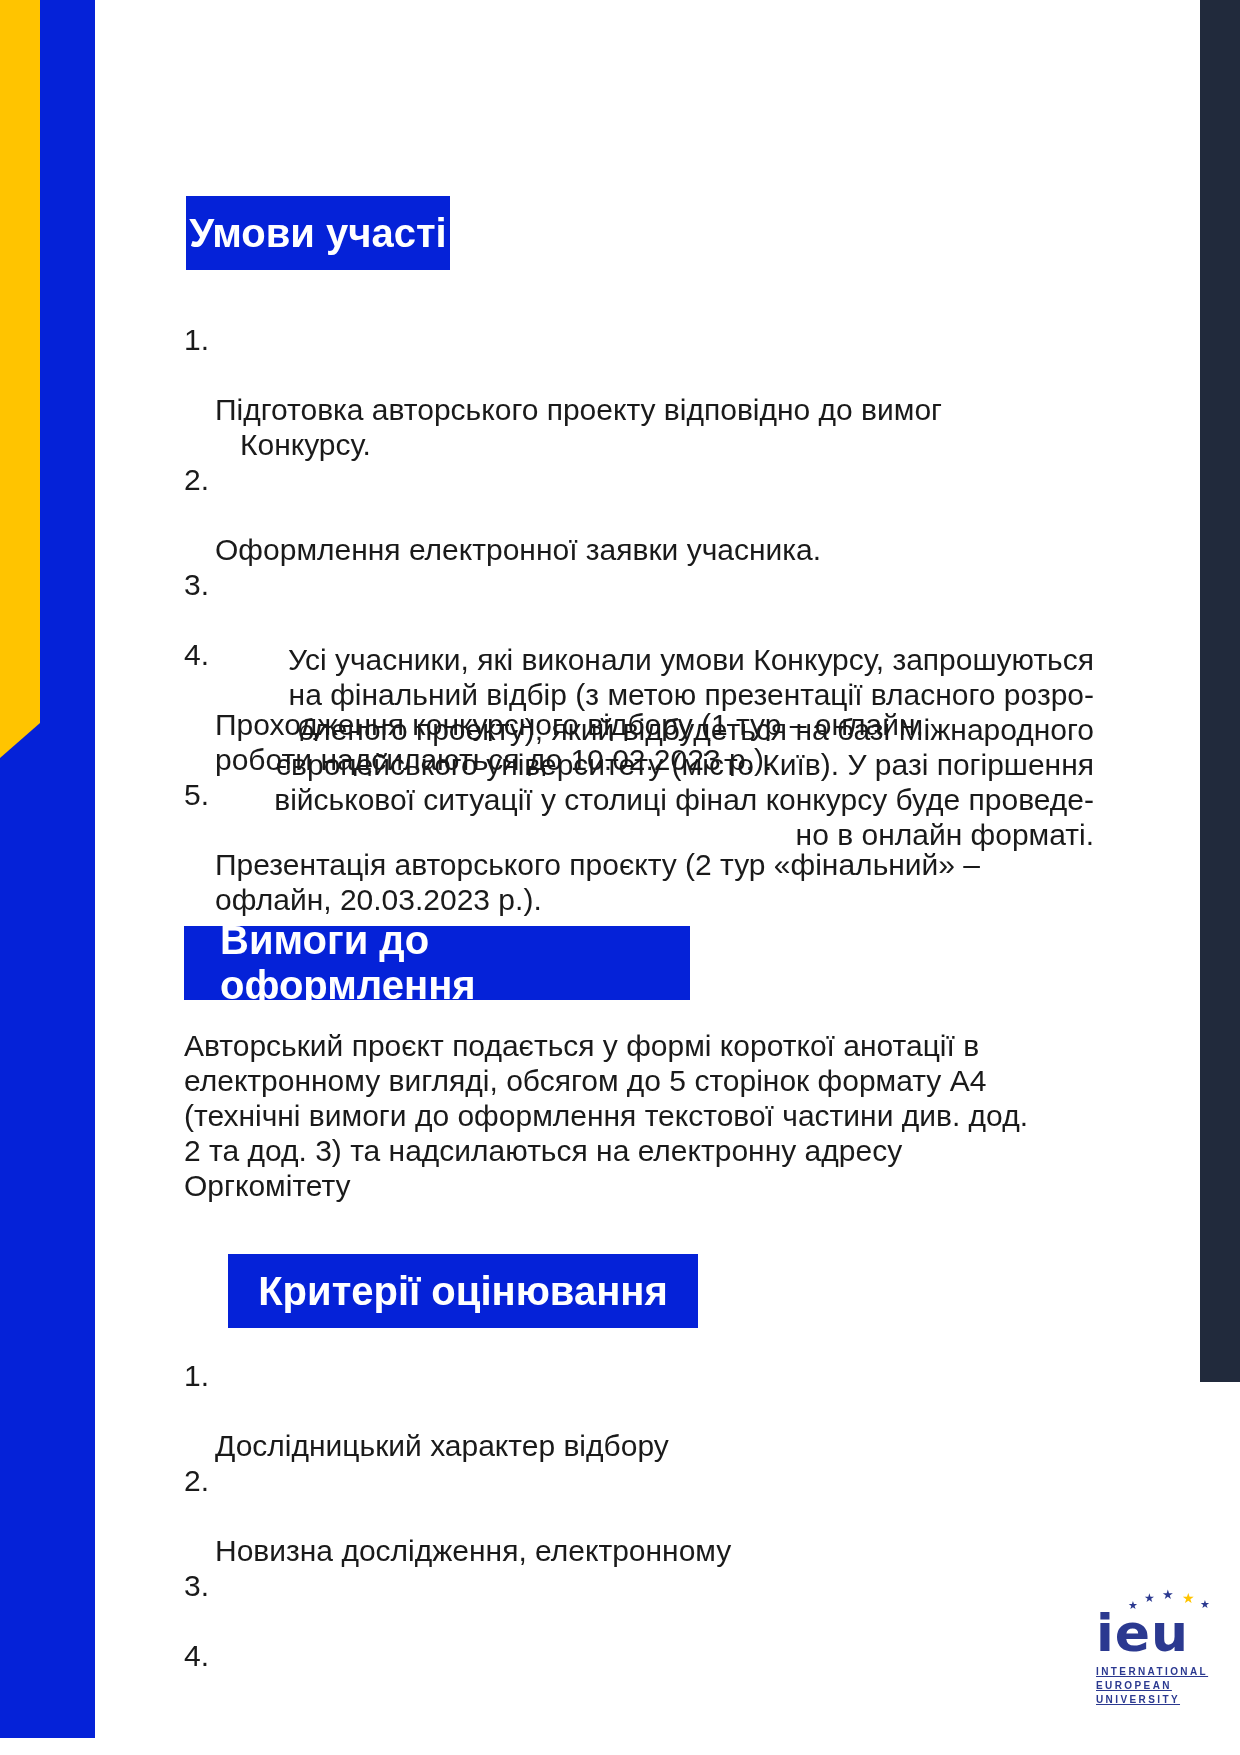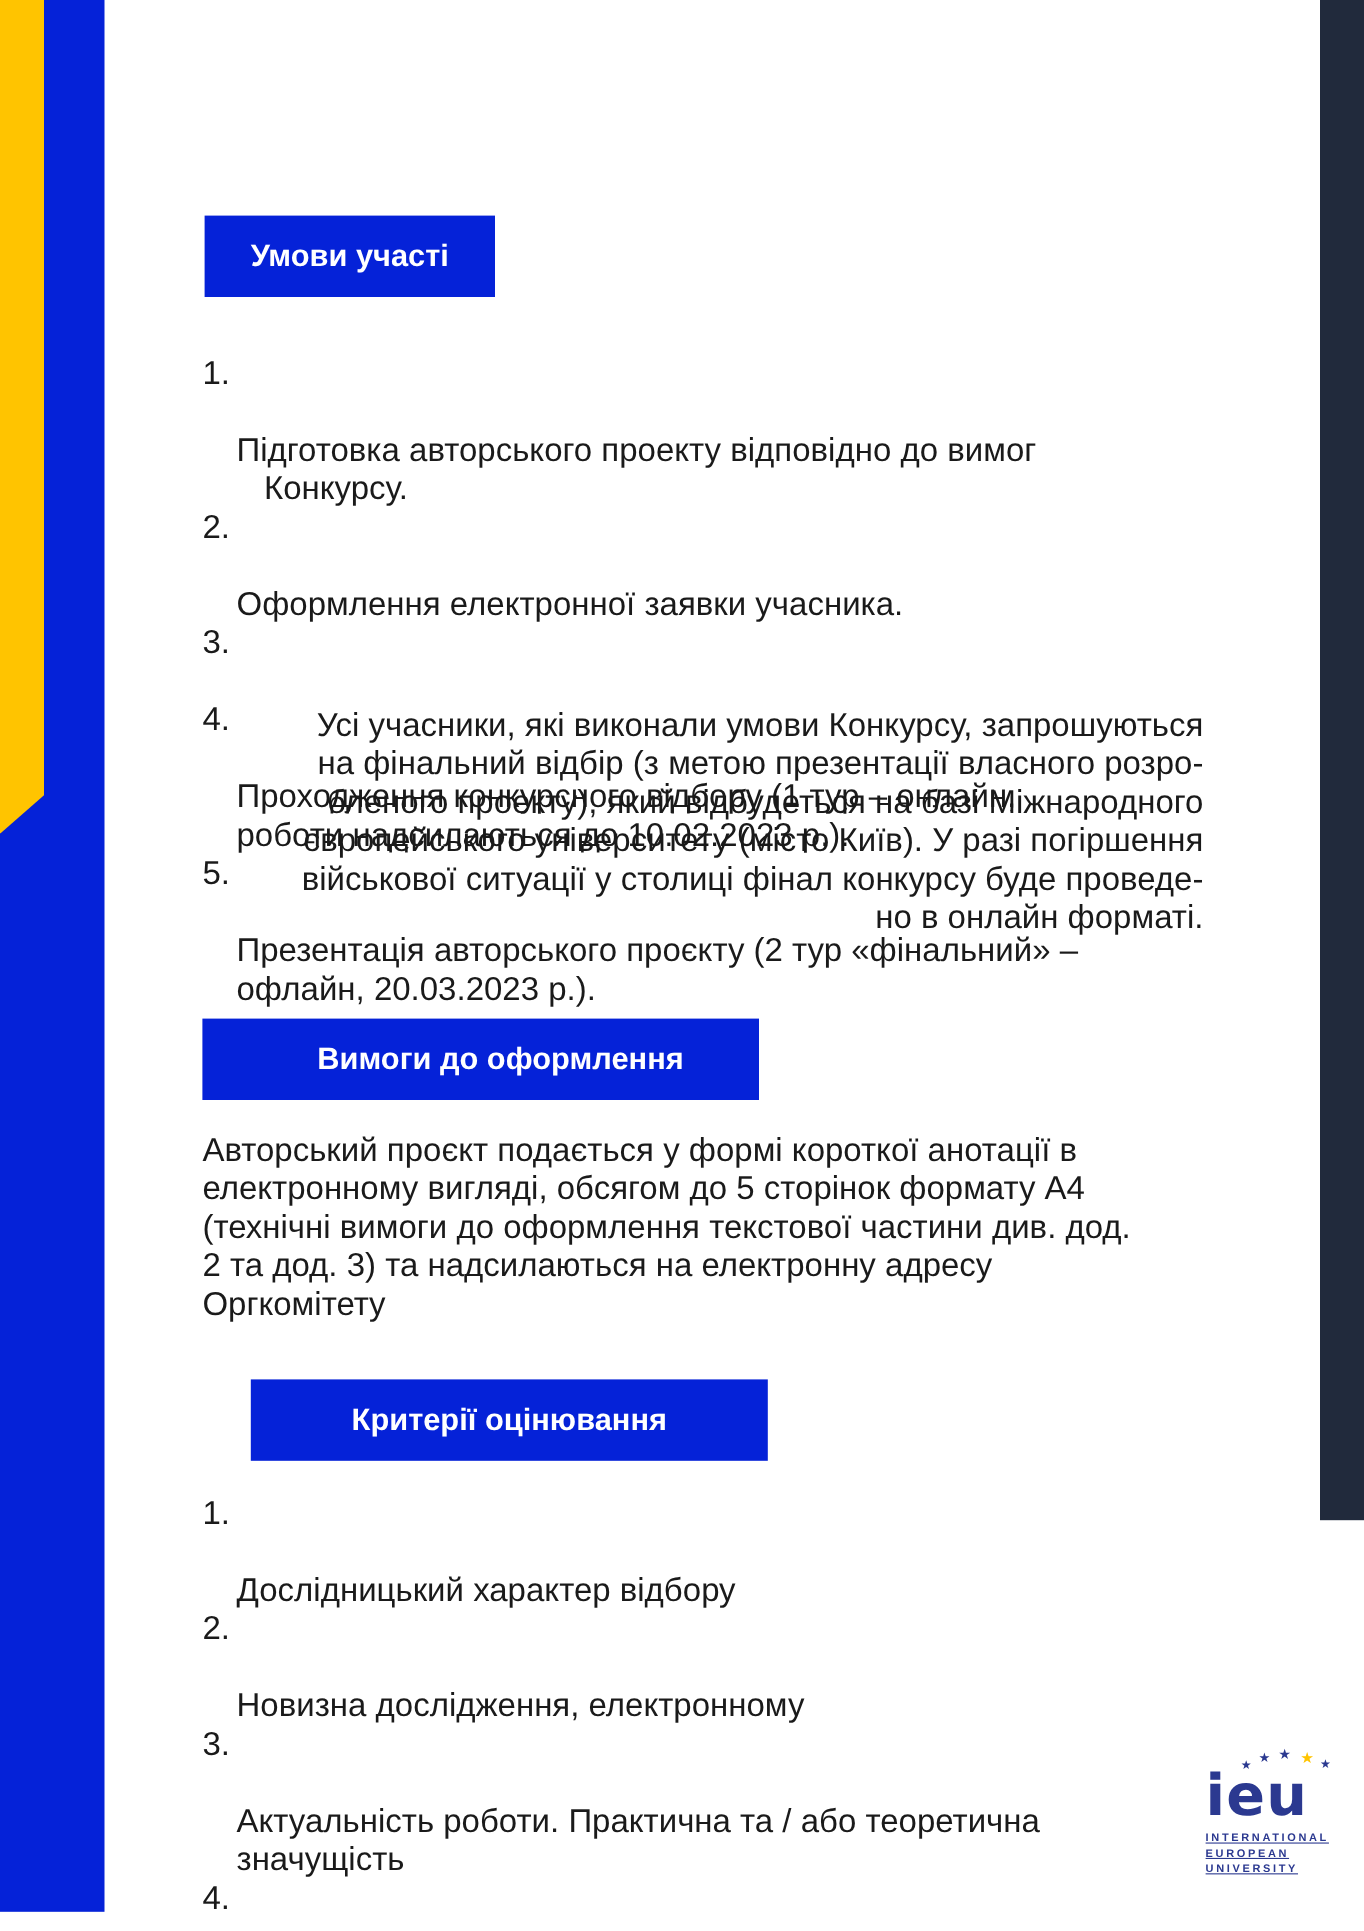--- a/index.html
+++ b/index.html
@@ -9,21 +9,21 @@
   }
   
   .bar-blue-left { position:absolute; left:0; top:0; width:95px; height:1738px; background:#0522D8; }
   .bar-yellow    { position:absolute; left:0; top:0; width:40px; height:758px; background:#FFC400;
                    clip-path:polygon(0 0, 100% 0, 100% 723px, 0 100%); }
   
   .bar-navy { position:absolute; left:1200px; top:0; width:40px; height:1382px; background:#212A3C; }
 
   
   .badge { position:absolute; background:#0522D8; color:#ffffff; display:flex;
-           align-items:center; justify-content:center; font-weight:bold; font-size:28px; }
+           align-items:center; justify-content:center; font-weight:bold; font-size:40px; }
   .badge-terms      { left:186px; top:196px;  width:264px; height:74px; }
   .badge-formatting { left:184px; top:926px;  width:470px; height:74px;padding-left:36px; }
   .badge-criteria   { left:184px; top:1254px; width:470px; height:74px;margin-left:44px; }
 
   
   .list { position:absolute; left:184px; width:900px; margin:0; padding:0; list-style:none;
           font-size:30px; line-height:35px; }
   .list-terms    { top:322px; }
   .list-criteria { top:1358px; }
   .list li { position:relative; padding-left:31px; white-space:pre-line; }
@@ -111,22 +111,20 @@
     <li>
       <span class="num">1.</span>
       <span class="txt">Дослідницький характер відбору</span>
     </li>
     <li>
       <span class="num">2.</span>
       <span class="txt">Новизна дослідження, електронному</span>
     </li>
     <li>
       <span class="num">3.</span>
-      <span class="txt">Актуальність роботи. Практична та / або теоретична
-значущість</span>
     </li>
     <li>
       <span class="num">4.</span>
       
     </li>
 
   </ol>
 
   <div class="logo">
     <div class="logo-mark">

